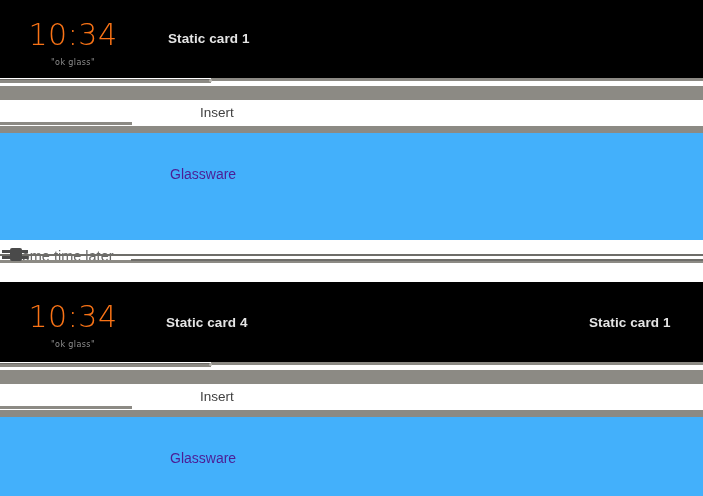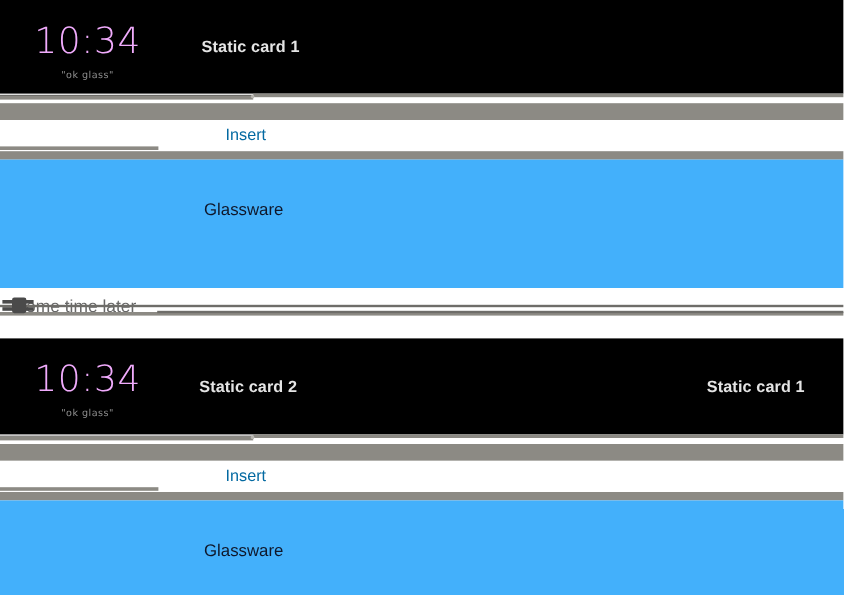--- a/index.html
+++ b/index.html
@@ -38,21 +38,21 @@
     left: 0;
     top: 0;
     width: 140px;
     text-align: center;
   }
   .clock-time {
     font-family: "DejaVu Sans", sans-serif;
     font-weight: 300;
     font-size: 30px;
     letter-spacing: 0.5px;
-    color: #f0abfc;
+    color: #f97316;
     line-height: 1;
   }
   .clock-hint {
     font-family: "DejaVu Sans", sans-serif;
     font-size: 8px;
     color: #8f8f8f;
     letter-spacing: 0.4px;
     margin-top: 8px;
   }
   .card-caption {
@@ -89,36 +89,37 @@
   
   .insert-row {
     position: absolute;
     left: 0;
     width: 703px;
     background: #ffffff;
   }
   .insert-label {
     position: absolute;
     font-size: 13.5px;
-    color: #0369a1;
-    white-space: nowrap;
+    color: #404040;
+    white-space: nowrap;
+    margin-left: 12px;
   }
 
   
   .glassware-panel {
     position: absolute;
     left: 0;
     width: 703px;
     background: #43b0fb;
     overflow: hidden;
   }
   .glassware-label {
     position: absolute;
     font-size: 14px;
-    color: #0f172a;
+    color: #4c1d95;
     white-space: nowrap;
   }
 
   
   .divider-row {
     position: absolute;
     left: 0;
     width: 703px;
     background: #ffffff;
   }
@@ -188,21 +189,21 @@
       <i style="left:0px; top:8px; width:26px; height:3px;"></i>
       <i style="left:8px; top:0px; width:12px; height:13px; border-radius:2px;"></i>
     </div>
   </div>
 
   <div class="glass-card" style="top:282px; height:80px;">
     <div class="clock-block" style="left:3px; top:20px;">
       <div class="clock-time">10:34</div>
       <div class="clock-hint">"ok glass"</div>
     </div>
-    <div class="card-caption" style="left:166px; top:33px;">Static card 2</div>
+    <div class="card-caption" style="left:166px; top:33px;">Static card 4</div>
     <div class="card-caption" style="left:589px; top:33px;">Static card 1</div>
   </div>
 
   <div class="hairline" style="left:0px; top:363px; width:211px;"></div>
   <div class="bar thin" style="left:0px; top:364px; width:211px;"></div>
   <div class="bar thin" style="left:211px; top:362px; width:492px;"></div>
   <div class="notch" style="left:209px; top:363px;"></div>
   <div class="bar" style="left:0px; top:370px; width:703px; height:14px;"></div>
 
   <div class="insert-row" style="top:384px; height:24px;">

